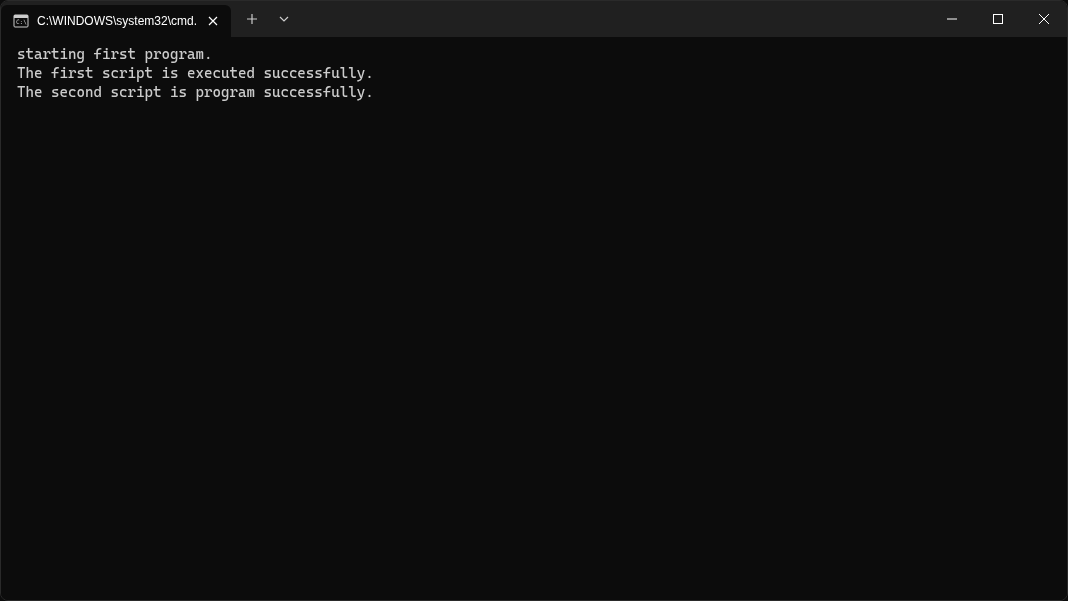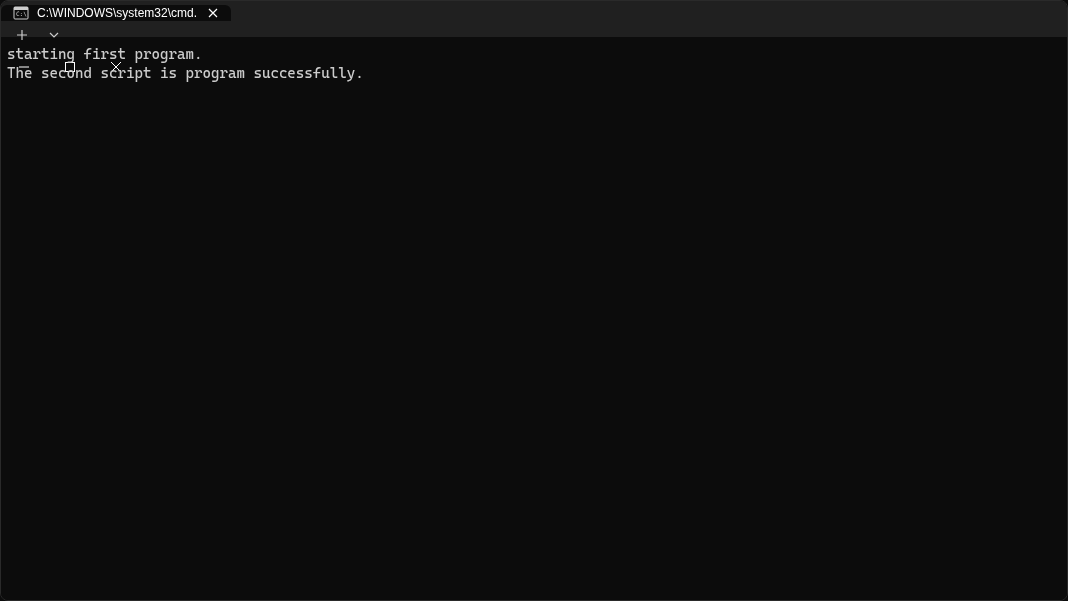--- a/index.html
+++ b/index.html
@@ -15,21 +15,20 @@
       overflow: hidden;
       border-radius: 8px;
       border: 1px solid #2a2a2a;
     }
     .titlebar {
       height: 36px;
       background: #202020;
       display: flex;
       align-items: stretch;
       user-select: none;
-      flex-direction: column;
     }
     .tab {
       display: flex;
       align-items: center;
       background: #0c0c0c;
       padding: 0 10px 0 12px;
       min-width: 200px;
       max-width: 230px;
       border-top-left-radius: 6px;
       border-top-right-radius: 6px;
@@ -90,21 +89,21 @@
     .win-btn {
       width: 46px;
       height: 36px;
       display: flex;
       align-items: center;
       justify-content: center;
       color: #ffffff;
       cursor: pointer;
     }
     .terminal-content {
-      padding: 8px 6px;
+      padding: 8px 16px;
       font-family: "Cascadia Mono", "Consolas", monospace;
       font-size: 14.5px;
       line-height: 1.3;
       color: #cccccc;
       background: #0c0c0c;
       height: calc(100% - 36px);
     }
     .terminal-line {
       white-space: pre;
       font-weight: 500;
@@ -156,14 +155,15 @@
     <div class="win-btn close">
       <svg width="10" height="10" viewBox="0 0 10 10">
         <path d="M0 0 L10 10 M10 0 L0 10" stroke="#ffffff" stroke-width="1"></path>
       </svg>
     </div>
   </div>
 </div>
 
 <div class="terminal-content">
   <div class="terminal-line">starting first program.</div>
+  <div class="terminal-line">The first script is executed successfully.</div>
   <div class="terminal-line">The second script is program successfully.</div>
 </div>
 
 </body></html>

